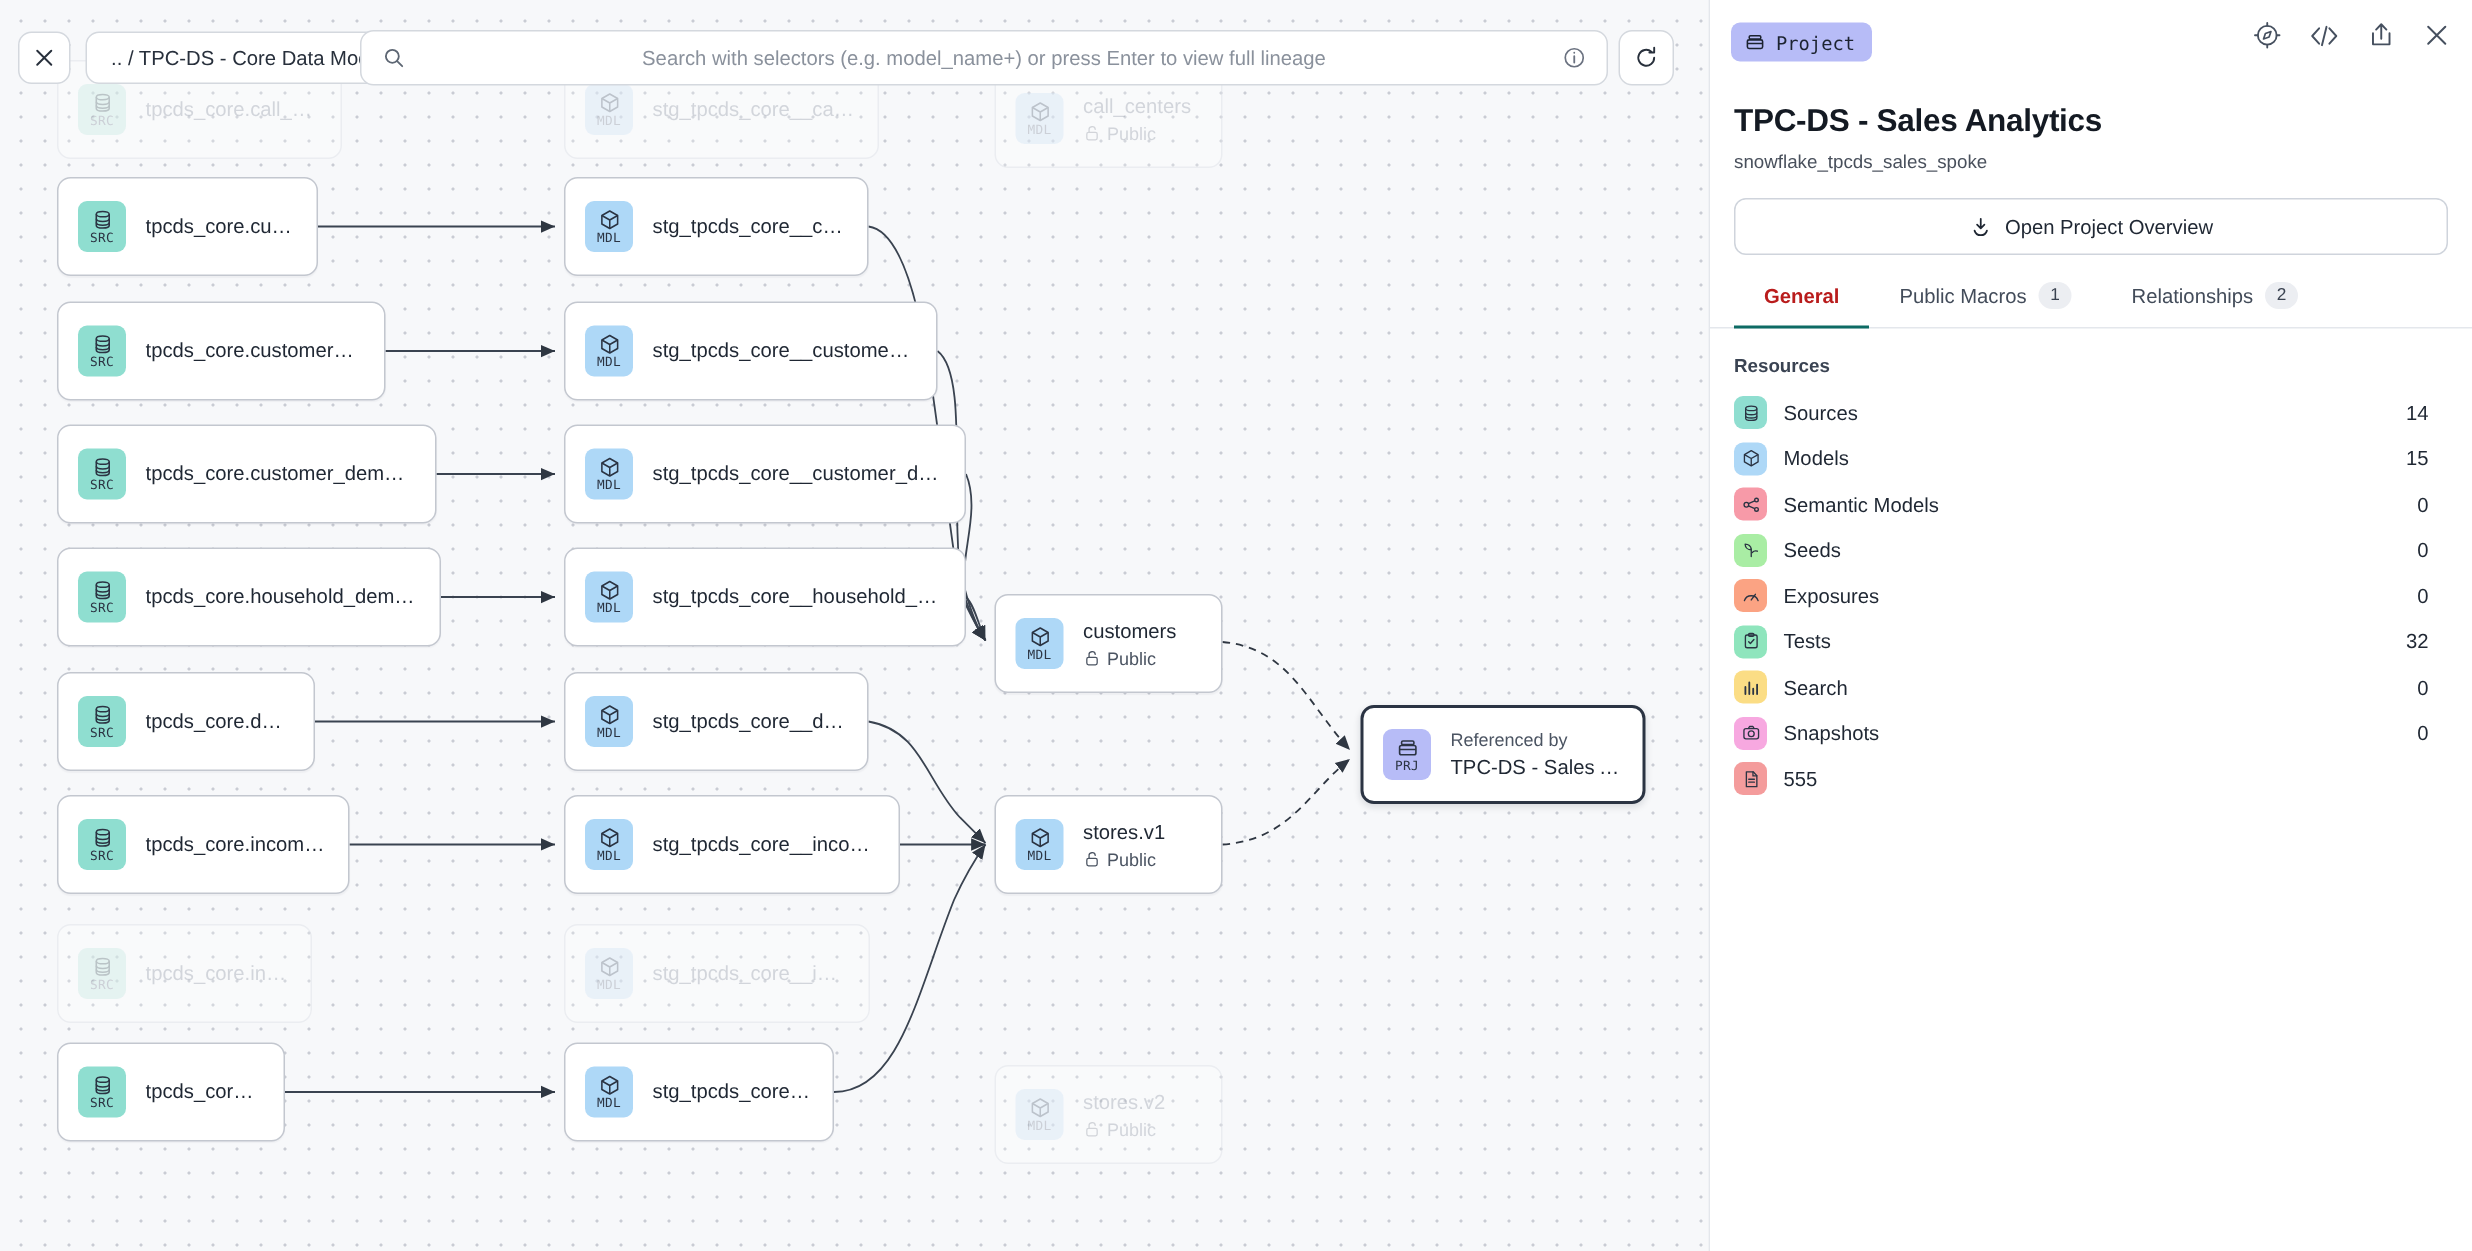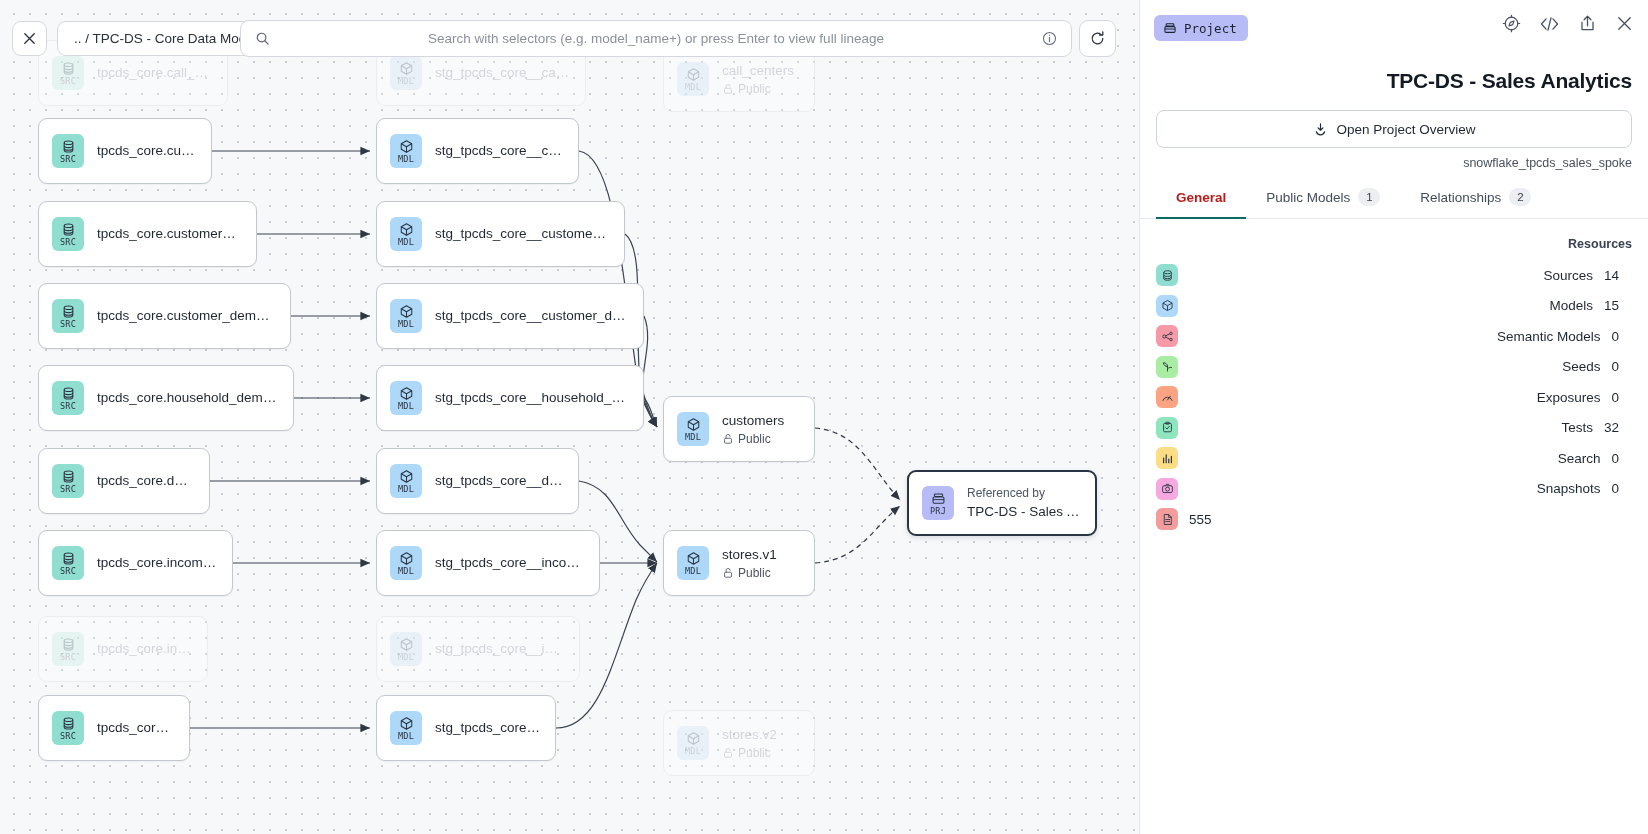--- a/index.html
+++ b/index.html
@@ -112,21 +112,20 @@
   }
   #search-input::placeholder { color: #8a919c; }
   #refresh-btn { left: 1079px; top: 20px; width: 37px; height: 37px; }
 
   
   #panel {
     position: absolute; right: 0; top: 0;
     width: 509px; height: 834px;
     background: #ffffff;
     border-left: 1px solid #e4e7ec;
-    text-align: right;
   }
   #panel-head { position: relative; height: 56px; }
   #proj-chip {
     position: absolute; left: 14px; top: 15px;
     height: 26px; padding: 0 11px 0 9px;
     background: #b7bcf7; border-radius: 6px;
     display: flex; align-items: center; gap: 7px;
     font-family: "DejaVu Sans Mono", monospace;
     font-size: 12.5px; color: #1c2330;
   }
@@ -630,36 +629,36 @@
         </span>
         <span>
           <svg width="19" height="19" viewBox="0 0 20 20">
             <path d="M4 4 L16 16 M16 4 L4 16" stroke="#46505f" stroke-width="1.4" fill="none" stroke-linecap="round"></path>
           </svg>
         </span>
       </div>
     </div>
 
     <div id="panel-title">TPC-DS - Sales Analytics</div>
+    <div id="panel-sub">snowflake_tpcds_sales_spoke</div>
+
     <div id="overview-btn">
       <svg width="15" height="15" viewBox="0 0 16 16">
         <path d="M8 2 L8 8.6 M5.4 6.2 L8 8.8 L10.6 6.2" stroke="#1f2733" stroke-width="1.25" fill="none" stroke-linecap="round" stroke-linejoin="round"></path>
         <path d="M3.6 10.4 A4.6 4.6 0 0 0 12.4 10.4" stroke="#1f2733" stroke-width="1.25" fill="none" stroke-linecap="round"></path>
       </svg>
       <span>Open Project Overview</span>
     </div>
 
-    <div id="panel-sub">snowflake_tpcds_sales_spoke</div>
-
     <div id="tabs">
         <div class="tab active">
           <span>General</span>
         </div>
         <div class="tab">
-          <span>Public Models</span>
+          <span>Public Macros</span>
           <span class="tab-count">1</span>
         </div>
         <div class="tab">
           <span>Relationships</span>
           <span class="tab-count">2</span>
         </div>
       </div>
 
     <div id="res-title">Resources</div>
     <div id="res-list">

